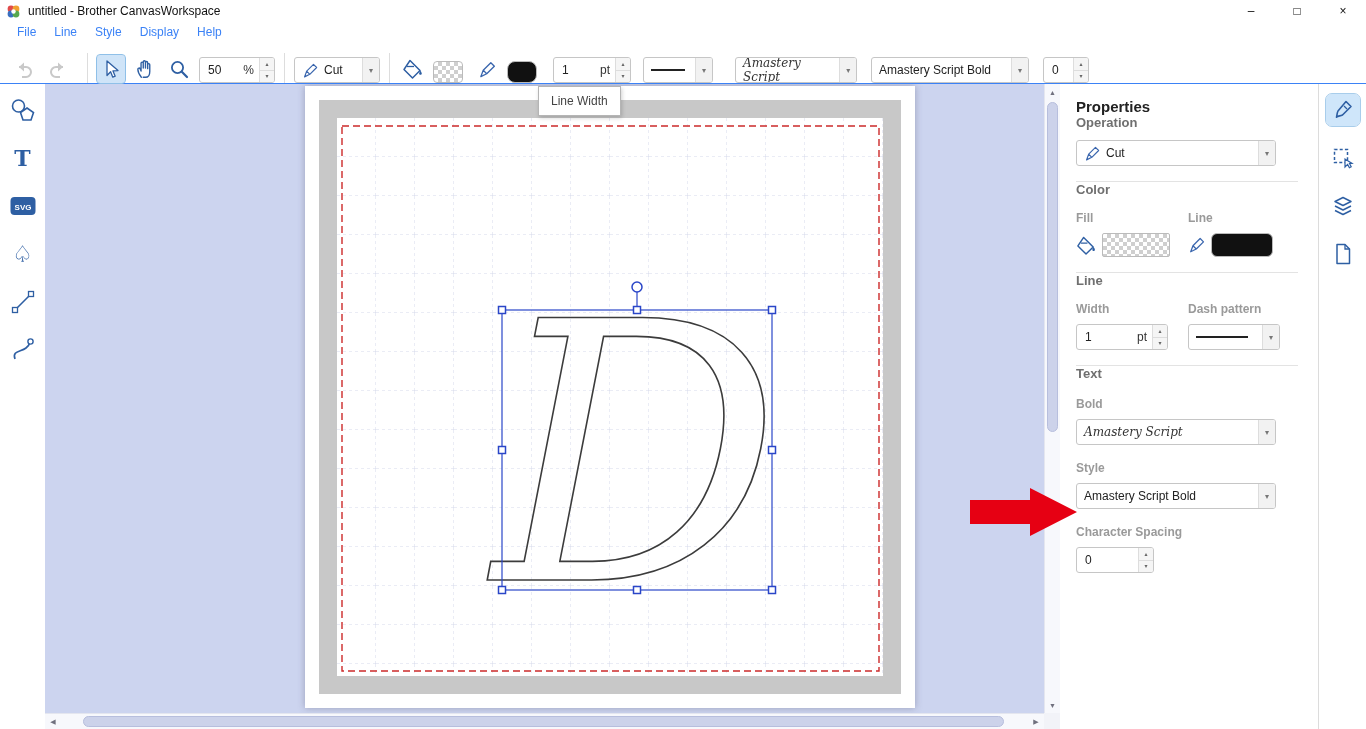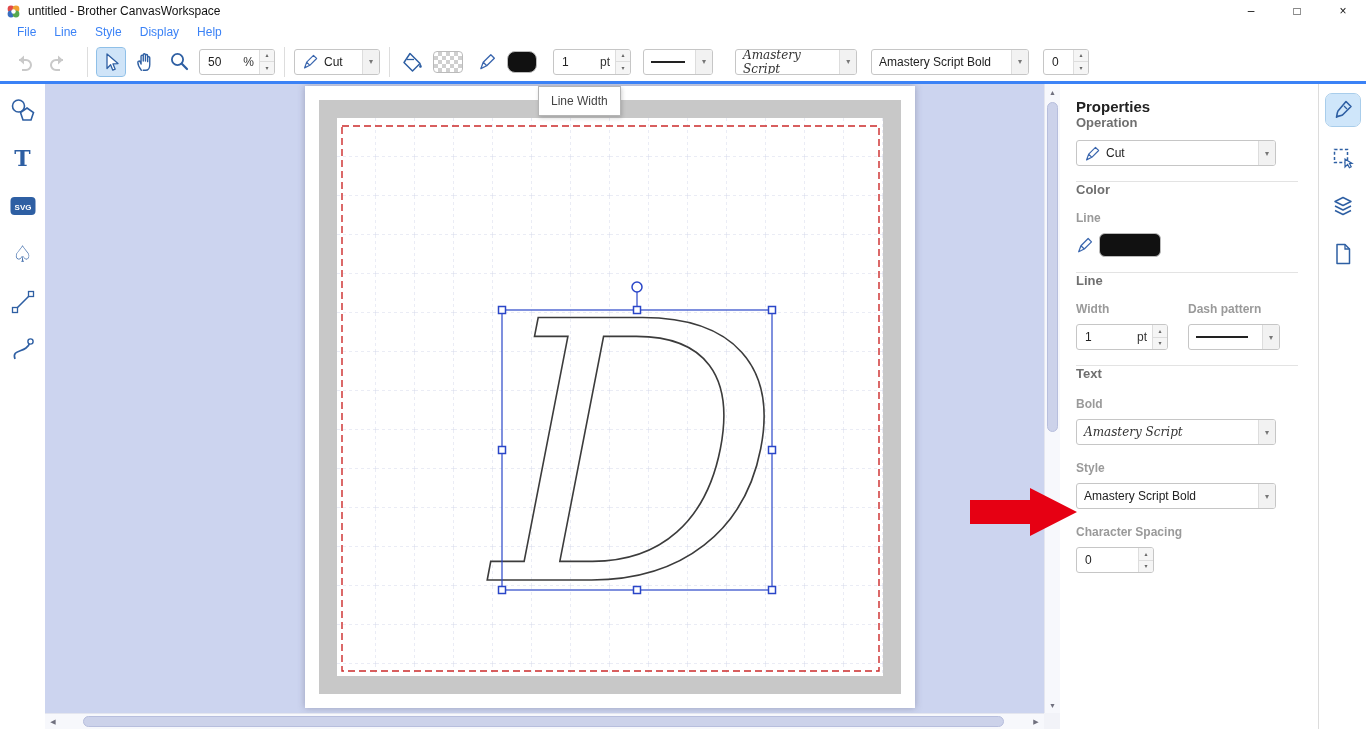--- a/index.html
+++ b/index.html
@@ -13,22 +13,22 @@
   .titlebar .title { font-size:12px; color:#111; }
   .winbtns { margin-left:auto; display:flex; height:100%; }
   .winbtn { width:46px; height:22px; display:flex; align-items:center; justify-content:center;
     font-size:12px; color:#111; cursor:default; }
 
   
   .menubar { height:20px; display:flex; align-items:center; padding-left:8px; background:#fff; }
   .menu-item { font-size:12px; padding:0 9px; color:#3b82f6; }
 
   
-  .toolbar { height:42px; display:flex; align-items:center; padding:0 10px;
-    border-bottom:3px solid #3b82f6; background:#fff; }
+  .toolbar { height:42px; display:flex; align-items:flex-end; padding:0 10px;
+    border-bottom:1px solid #3b82f6; background:#fff; }
   .tbtn { width:28px; height:28px; display:flex; align-items:center; justify-content:center;
     border-radius:3px; margin-right:6px; flex:0 0 auto; }
   .tbtn.active { background:#cfe4f8; outline:1px solid #8fc0e8; }
   .tool-sep { width:1px; height:30px; background:#ddd; margin:0 9px; flex:0 0 auto; }
 
   .spinbox { display:flex; align-items:center; height:26px; background:#fff;
     border:1px solid #c6c6c6; border-radius:3px; font-size:12px; overflow:hidden; flex:0 0 auto; }
   .spinbox .val { padding-left:8px; }
   .spinbox .unit { margin-left:auto; padding-right:5px; color:#333; }
   .spin { display:flex; flex-direction:column; width:15px; height:100%; border-left:1px solid #ddd; }
@@ -325,20 +325,31 @@
       <svg width="17" height="17" viewBox="0 0 20 20">
         <path d="M3 17.5 L5.5 10.8 L13.5 2.8 L17.2 6.5 L9.2 14.5 Z M5.5 10.8 L9.2 14.5" fill="none" stroke="#3a66ae" stroke-width="1.4" stroke-linejoin="round"></path>
       </svg>
       <span class="lbl">Cut</span>
       <span class="chev">▾</span>
     </div>
     <hr>
 
     <div class="sec-label">Color</div>
     <div class="two-col">
+      <div class="col1">
+        <div class="field-label">Fill</div>
+        <div class="swatch-row">
+          <svg width="21" height="21" viewBox="0 0 22 22">
+            <path d="M8 2.5 L18 12.5 L10.5 20 L2 11.5 Z" fill="none" stroke="#2e5fa3" stroke-width="1.5" stroke-linejoin="round"></path>
+            <path d="M19.8 15.5 c0 1.8-2.7 1.8-2.7 0 c0-1.1 1.35-2.8 1.35-2.8 s1.35 1.7 1.35 2.8 Z" fill="#2e5fa3"></path>
+            <line x1="5" y1="8.5" x2="12" y2="8.5" stroke="#2e5fa3" stroke-width="1.3"></line>
+          </svg>
+          <span class="swatch checker" style="width:68px;height:24px;border-radius:2px;"></span>
+        </div>
+      </div>
       <div>
         <div class="field-label">Line</div>
         <div class="swatch-row">
           <svg width="18" height="18" viewBox="0 0 20 20">
             <path d="M3 17.5 L5.5 10.8 L13.5 2.8 L17.2 6.5 L9.2 14.5 Z M5.5 10.8 L9.2 14.5" fill="none" stroke="#3a66ae" stroke-width="1.4" stroke-linejoin="round"></path>
           </svg>
           <span class="swatch" style="width:62px;height:24px;background:#111;border-radius:6px;"></span>
         </div>
       </div>
     </div>

